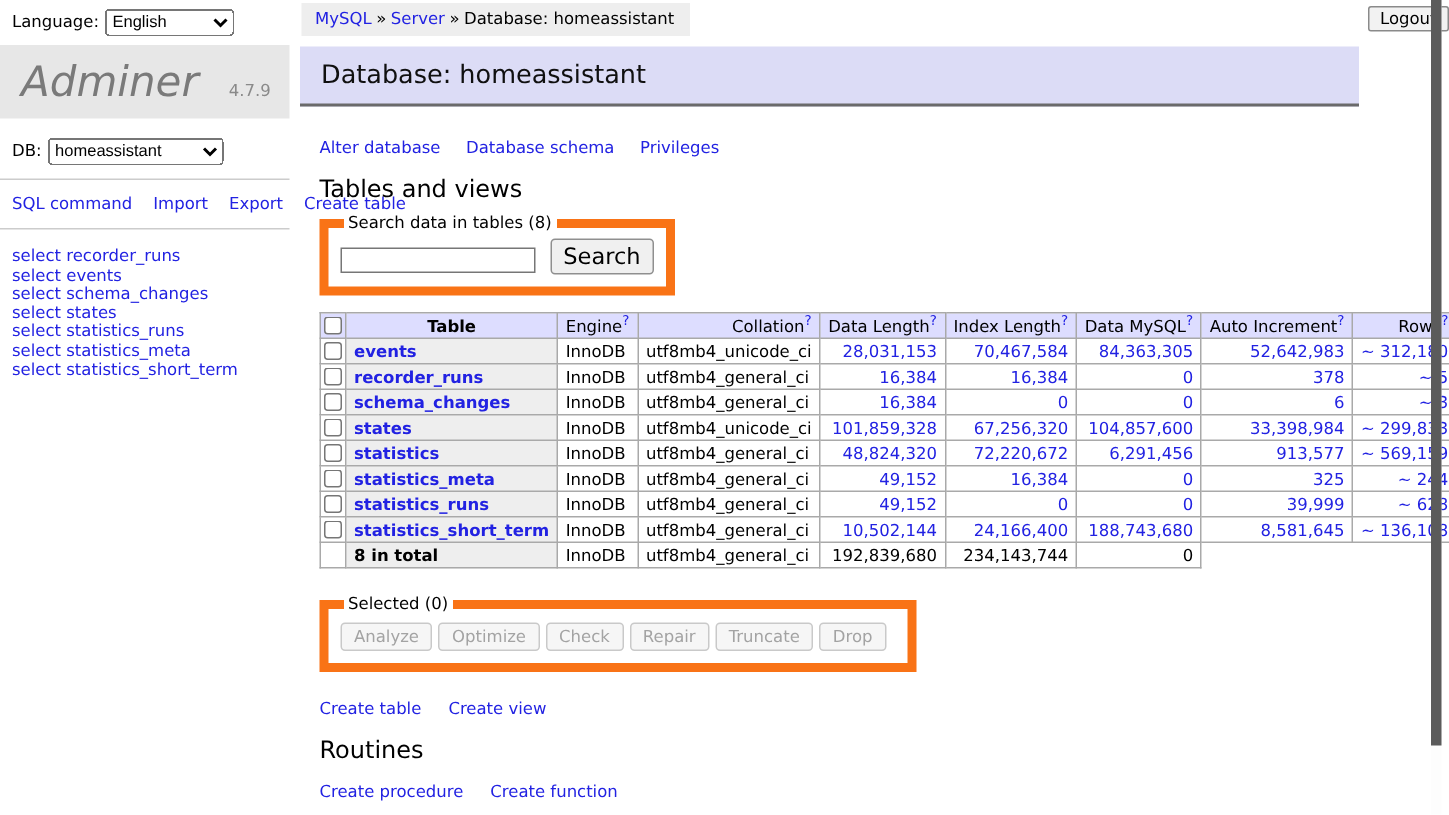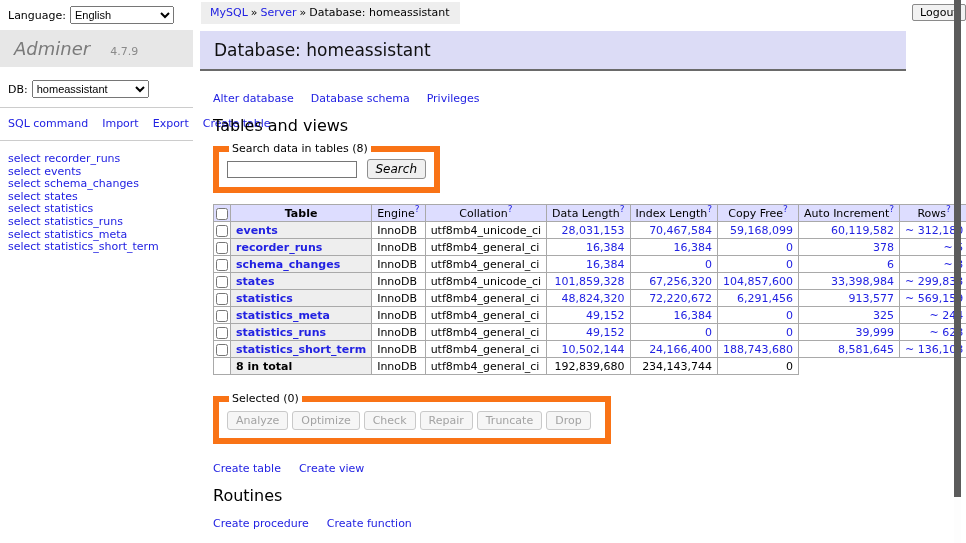--- a/index.html
+++ b/index.html
@@ -3,23 +3,23 @@
 <meta charset="utf-8">
 <style>
   * { box-sizing: border-box; margin: 0; padding: 0; }
   html, body { width: 966px; height: 543px; overflow: hidden; background: #fff;
     font-family: "DejaVu Sans", "Liberation Sans", sans-serif; font-size: 11px; color: #000; }
   a { color: #2222e2; text-decoration: none; cursor: pointer; }
 
   
   #sidebar { position: absolute; left: 0; top: 0; width: 193px; height: 543px; background: #fff; }
   .lang-row { margin: 6px 0 0 8px; }
-  .lang-row select { width: 104px; font-size: 11px; height: 18px; margin-left: 4px; }
+  .lang-row select { width: 86px; font-size: 11px; height: 18px; margin-left: 4px; }
   #brand { margin-top: 6px; background: #e7e7e7; padding: 8px 0 8px 14px; }
-  #brand .brand-name { font-style: italic; font-size: 18px; color: #7a7a7a; text-align: right; }
+  #brand .brand-name { font-style: italic; font-size: 28px; color: #7a7a7a; text-align: right; }
   #brand .brand-version { font-size: 11px; color: #8a8a8a; margin-left: 20px; }
   .db-row { margin: 13px 0 0 8px; }
   .db-row select { width: 117px; font-size: 11px; height: 18px; margin-left: 4px; }
   #sidebar hr { border: 0; border-top: 1px solid #ccc; margin: 9px 0 0 0; }
   .actions { margin: 8px 0 0 8px; width: 150px; line-height: 15px; }
   .actions a { margin-right: 14px; white-space: nowrap; }
   .table-links { margin: 12px 0 0 8px; }
   .table-links a { display: block; line-height: 12.6px; white-space: nowrap; }
 
   
@@ -30,30 +30,30 @@
   h2.page-title { margin-top: 7px; background: #dcdcf6; border-bottom: 2px solid #6a6a6a;
     padding: 9px 0 9px 14px; font-size: 17px; font-weight: normal; color: #101010; }
   .content { padding-left: 13px; }
   .db-links { margin-top: 21px; }
   .db-links a { margin-right: 17px; }
   h3 { font-size: 16px; font-weight: normal; margin-top: 11px; color: #000; }
 
   fieldset { display: inline-block; border: 6px solid #f97316; padding: 4px 8px 8px 8px; margin-top: 7px; }
   legend { padding: 0 3px; margin-left: 2px; }
   .search-input { width: 130px; height: 17px; border: 1px solid #767676; font-size: 11px; padding: 1px 3px; background: #fff; }
-  .btn { font-size: 12px; background: #f0f0f0; border: 1px solid #8f8f8f; border-radius: 3px;
-    padding: 2px 8px; color: #000; cursor: pointer; font-family: inherit; font-style: italic; }
+  .btn { font-size: 15px; background: #f0f0f0; border: 1px solid #8f8f8f; border-radius: 3px;
+    padding: 2px 8px; color: #000; cursor: pointer; font-family: inherit; }
   .btn-disabled { font-size: 11px; background: #f6f6f6; border: 1px solid #c9c9c9; border-radius: 3px;
     padding: 2px 8px; color: #a3a3a3; font-family: inherit; margin-right: 4px; }
   .search-fieldset .btn { margin-left: 6px; }
 
   
   table { border-collapse: collapse; margin-top: 11px; font-size: 11px; }
   td, th { border: 1px solid #a9a9a9; padding: 1px 5px; height: 17px; white-space: nowrap; vertical-align: middle; }
-  thead td, thead th { background: #ddf; font-weight: normal; text-align: center; }
+  thead td, thead th { background: #ddf; font-weight: normal; text-align: right; }
   thead th.col-table { font-weight: bold; text-align: center; }
   sup.help { font-size: 9px; line-height: 0; }
   sup.help a { color: #2222e2; }
   tbody th { background: #eee; text-align: left; font-weight: bold; }
   tbody th a { font-weight: bold; }
   td.num { text-align: right; }
   td.check, thead td.check { width: 18px; text-align: center; padding: 1px 2px; }
   tfoot th { background: #eee; text-align: left; }
   tfoot td { color: #000; }
   tfoot td.nb { border: none; background: transparent; }
@@ -92,21 +92,20 @@
   <hr>
   <div class="actions">
     <a href="#">SQL command</a><a href="#">Import</a><a href="#">Export</a><a href="#">Create table</a>
   </div>
   <hr>
   <div class="table-links" id="table-links">
       <a href="#">select recorder_runs</a>
       <a href="#">select events</a>
       <a href="#">select schema_changes</a>
       <a href="#">select states</a>
-      <a href="#">select statistics</a>
       <a href="#">select statistics_runs</a>
       <a href="#">select statistics_meta</a>
       <a href="#">select statistics_short_term</a>
     </div>
 </div>
 
 <div id="main">
   <div class="breadcrumb">
     <a href="#">MySQL</a><span class="sep">»</span><a href="#">Server</a><span class="sep">»</span><span class="current">Database: homeassistant</span>
   </div>
@@ -128,36 +127,36 @@
 
     <table>
       <thead>
         <tr>
           <td class="check"><input type="checkbox" style=""></td>
           <th class="col-table" style="width:120px">Table</th>
           <td style="width:42px"><span>Engine</span><sup class="help"><a href="#">?</a></sup></td>
           <td style="width:98px"><span>Collation</span><sup class="help"><a href="#">?</a></sup></td>
           <td style="width:72px"><span>Data Length</span><sup class="help"><a href="#">?</a></sup></td>
           <td style="width:73px"><span>Index Length</span><sup class="help"><a href="#">?</a></sup></td>
-          <td style="width:64px"><span>Copy Free</span><sup class="help"><a href="#">?</a></sup></td>
+          <td style="width:64px"><span>Data MySQL</span><sup class="help"><a href="#">?</a></sup></td>
           <td style="width:80px"><span>Auto Increment</span><sup class="help"><a href="#">?</a></sup></td>
           <td style="width:60px"><span>Rows</span><sup class="help"><a href="#">?</a></sup></td>
 
         </tr>
       </thead>
       <tbody id="table-body">
           <tr>
             <td class="check"><input type="checkbox" style=""></td>
             <th><a href="#">events</a></th>
             <td>InnoDB</td>
             <td>utf8mb4_unicode_ci</td>
             <td class="num"><a href="#">28,031,153</a></td>
             <td class="num"><a href="#">70,467,584</a></td>
-            <td class="num"><a href="#">59,168,099</a></td>
-            <td class="num"><a href="#">60,119,582</a></td>
+            <td class="num"><a href="#">84,363,305</a></td>
+            <td class="num"><a href="#">52,642,983</a></td>
             <td class="num"><a href="#">~ 312,180</a></td>
           </tr>
           <tr>
             <td class="check"><input type="checkbox" style=""></td>
             <th><a href="#">recorder_runs</a></th>
             <td>InnoDB</td>
             <td>utf8mb4_general_ci</td>
             <td class="num"><a href="#">16,384</a></td>
             <td class="num"><a href="#">16,384</a></td>
             <td class="num"><a href="#">0</a></td>

